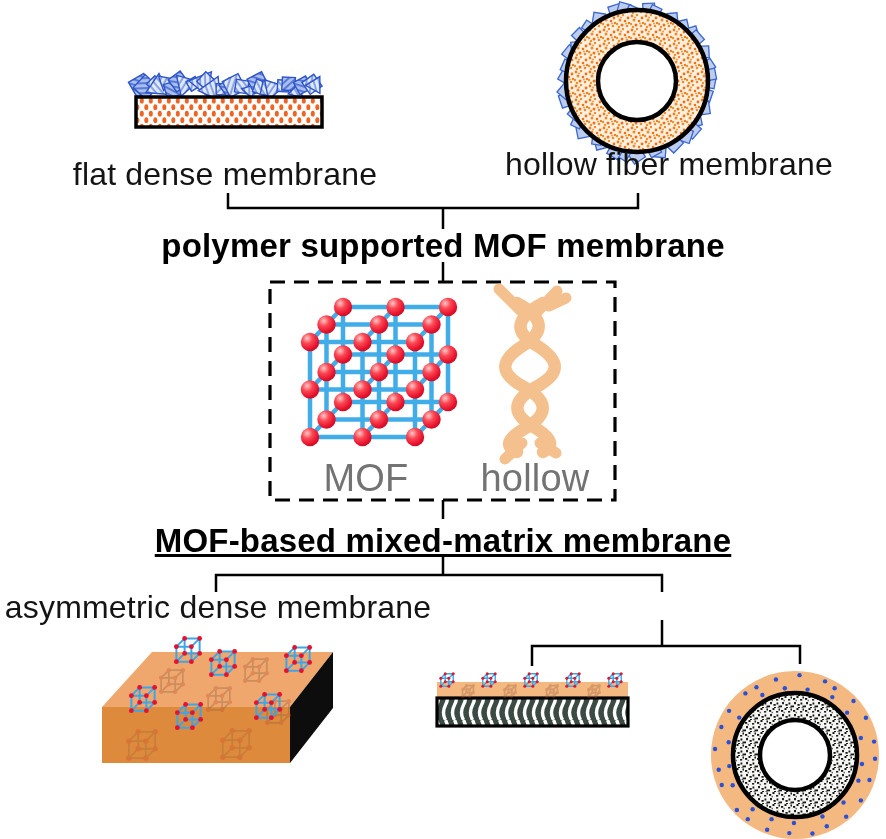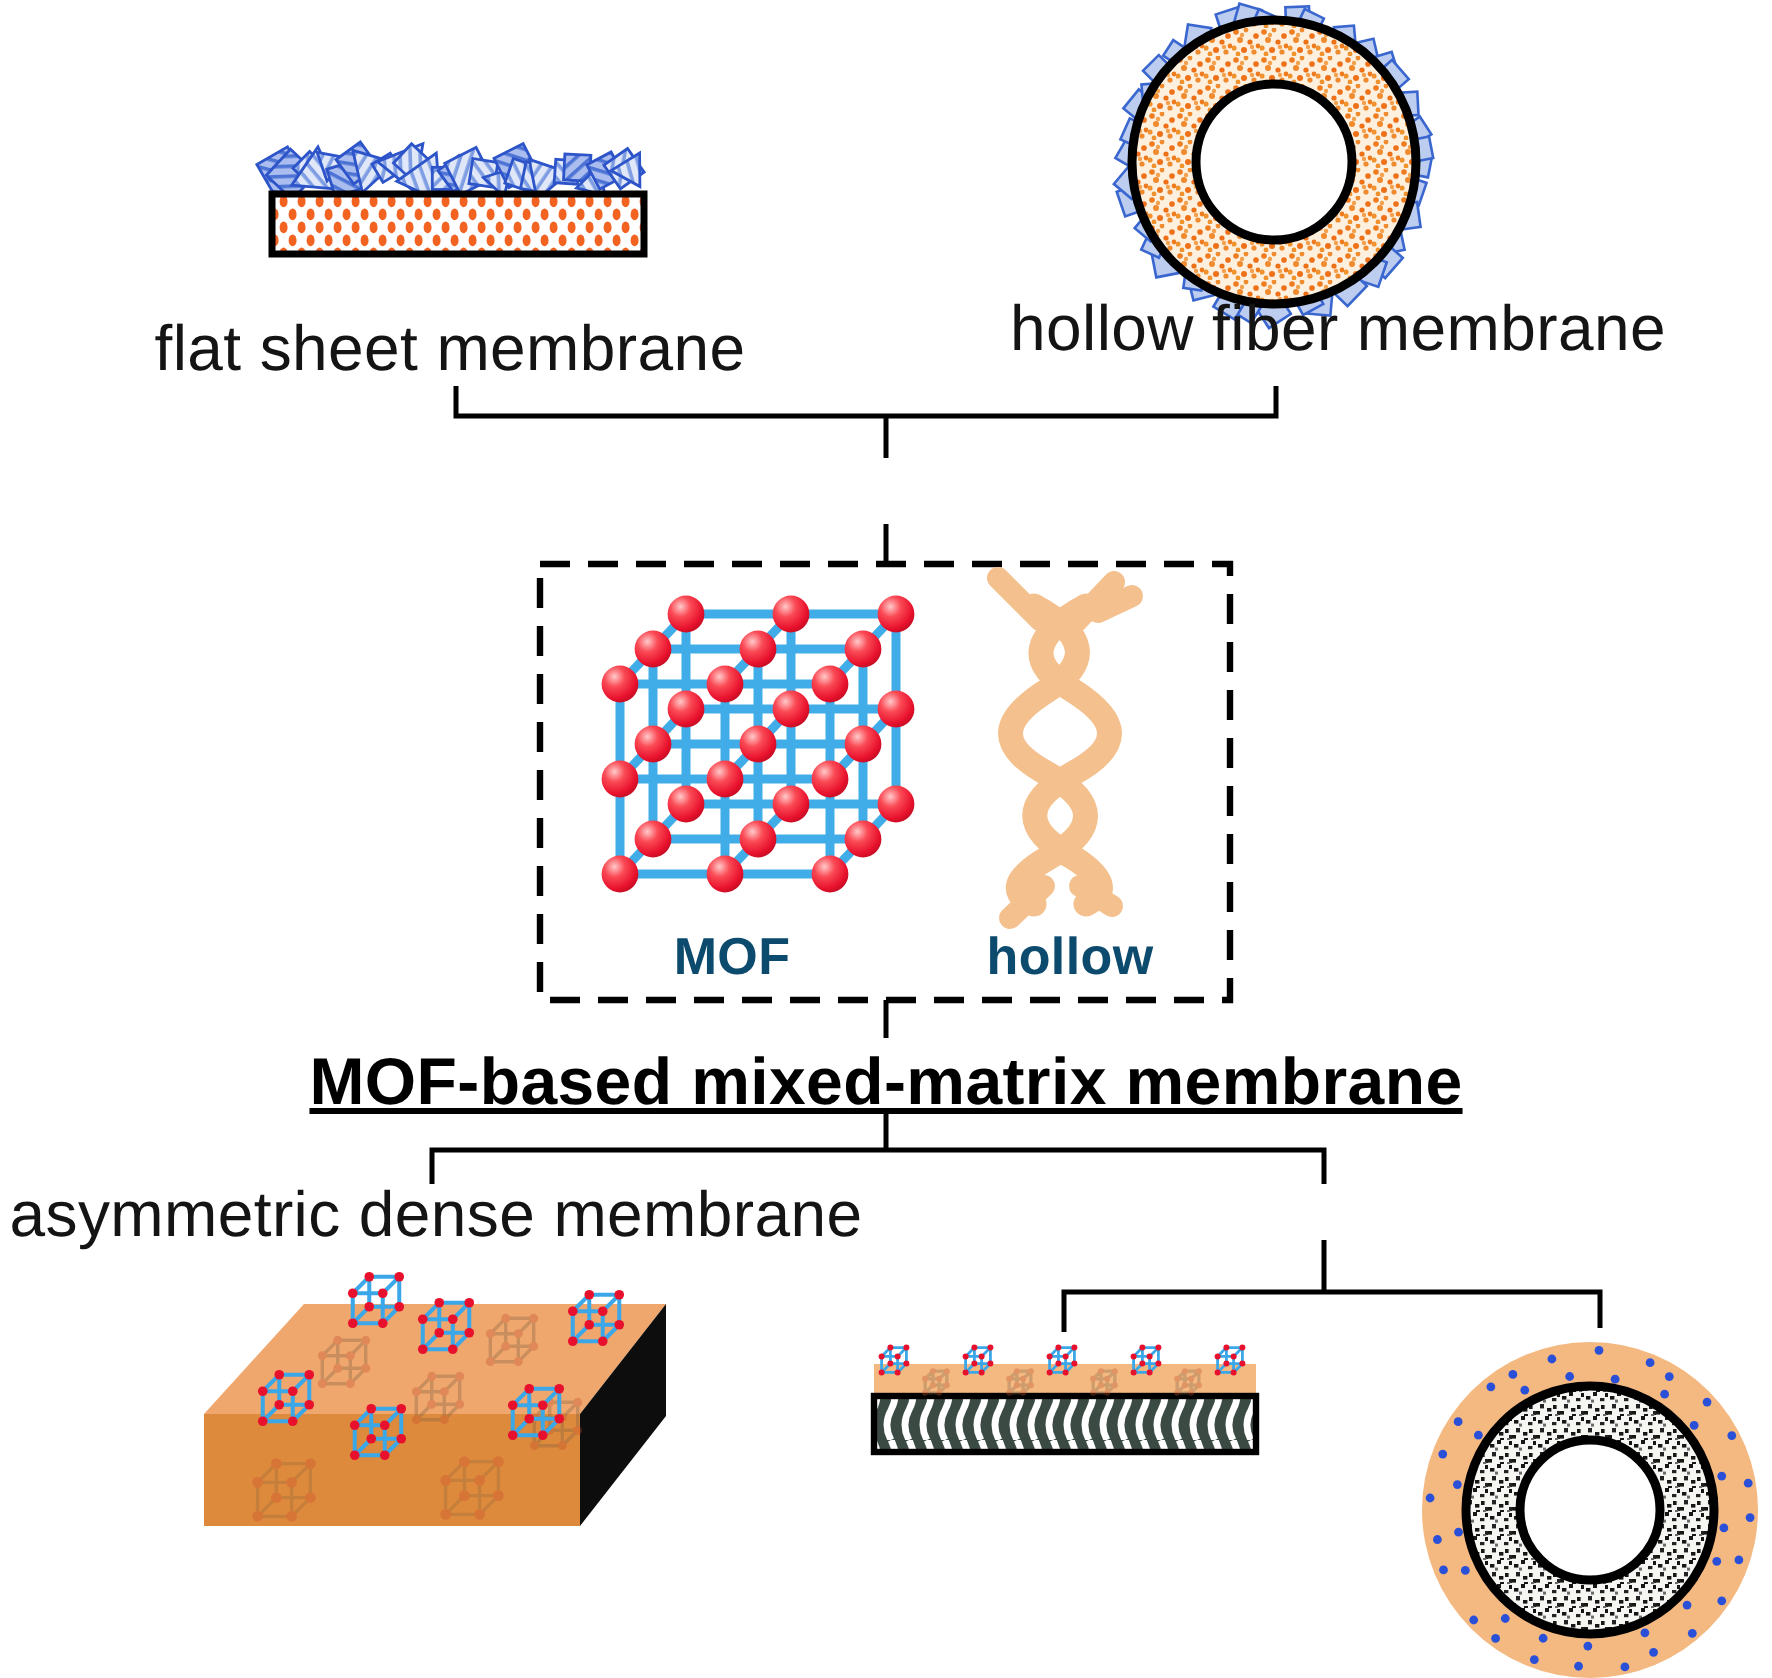--- a/index.html
+++ b/index.html
@@ -2,21 +2,21 @@
 <html><head>
 <meta charset="utf-8">
 <style>
   html,body{margin:0;padding:0;background:#ffffff;}
   .stage{position:relative;width:886px;height:839px;background:#ffffff;overflow:hidden;
          font-family:"Liberation Sans", sans-serif;}
   .stage svg{position:absolute;left:0;top:0;}
   .lbl{position:absolute;transform:translateX(-50%);white-space:nowrap;color:#141414;
        font-size:32px;line-height:34px;letter-spacing:0.2px;}
   .heading{font-weight:bold;font-size:33px;color:#000;}
-  .boxlbl{font-weight:bold;font-size:26px;color:#0c4a6e;}
+  .boxlbl{font-weight:normal;font-size:38px;color:#737373;}
 </style>
 </head>
 <body>
 
 <div class="stage">
 
   <svg id="art" width="886" height="839" viewBox="0 0 886 839">
     <defs>
       <pattern id="dotsOrange" width="9" height="13" patternUnits="userSpaceOnUse">
         <rect width="9" height="13" fill="#ffffff"></rect>
@@ -526,23 +526,24 @@
         <circle cx="807.5623270591883" cy="689.5993292064792" r="2.2" fill="#2b50d8"></circle>
         <circle cx="832.3062438341993" cy="697.0786545878083" r="2.2" fill="#2b50d8"></circle>
         <circle cx="847.0664236362421" cy="712.652814879385" r="2.2" fill="#2b50d8"></circle>
         <circle cx="860.8707996740594" cy="738.0557187342594" r="2.2" fill="#2b50d8"></circle>
         <circle cx="795" cy="755" r="48.5" fill="none" stroke="url(#speckleGray)" stroke-width="27"></circle>
         <circle cx="795" cy="755" r="62" fill="none" stroke="#000000" stroke-width="4.5"></circle>
         <circle cx="795" cy="755" r="35" fill="#ffffff" stroke="#000000" stroke-width="4.5"></circle>
       </g>
     </svg>
 
-  <div class="lbl" style="left:225px;top:157px;">flat sheet membrane</div>
+  <div class="lbl" style="left:225px;top:157px;">flat dense membrane</div>
   <div class="lbl" style="left:669px;top:147px;">hollow fiber membrane</div>
 
+  <div class="lbl heading" style="left:443px;top:229px;">polymer supported MOF membrane</div>
 
   <div class="lbl boxlbl" style="left:366px;top:461px;">MOF</div>
   <div class="lbl boxlbl" style="left:535px;top:461px;">hollow</div>
 
   <div class="lbl heading" style="left:443px;top:524px;text-decoration:underline;">MOF-based mixed-matrix membrane</div>
 
   <div class="lbl" style="left:218px;top:590px;">asymmetric dense membrane</div>
 </div>
 
 </body></html>

